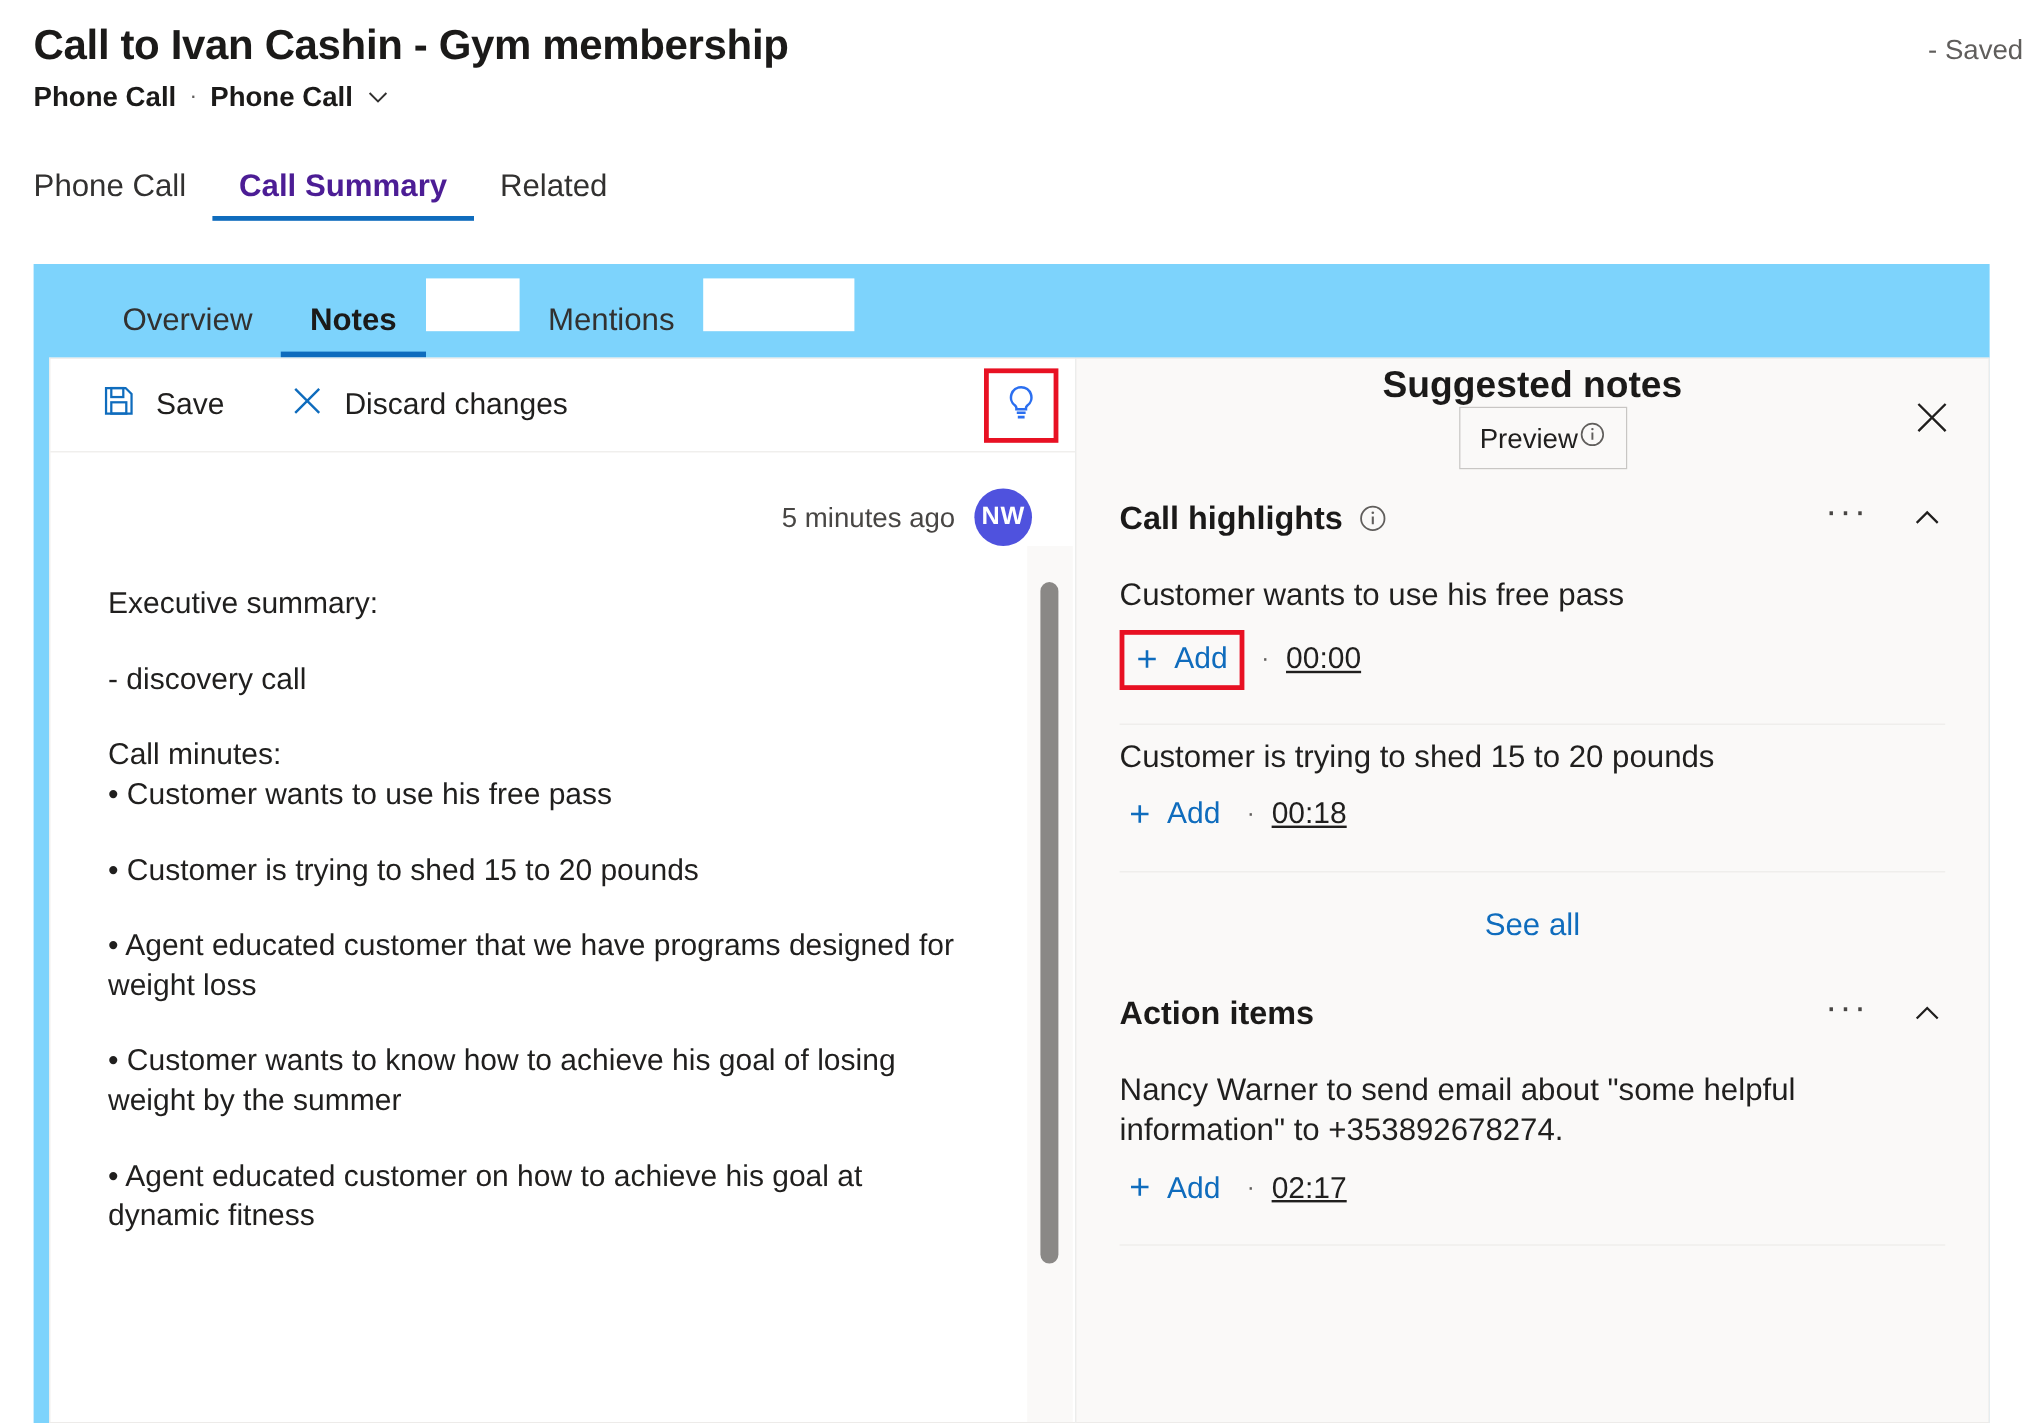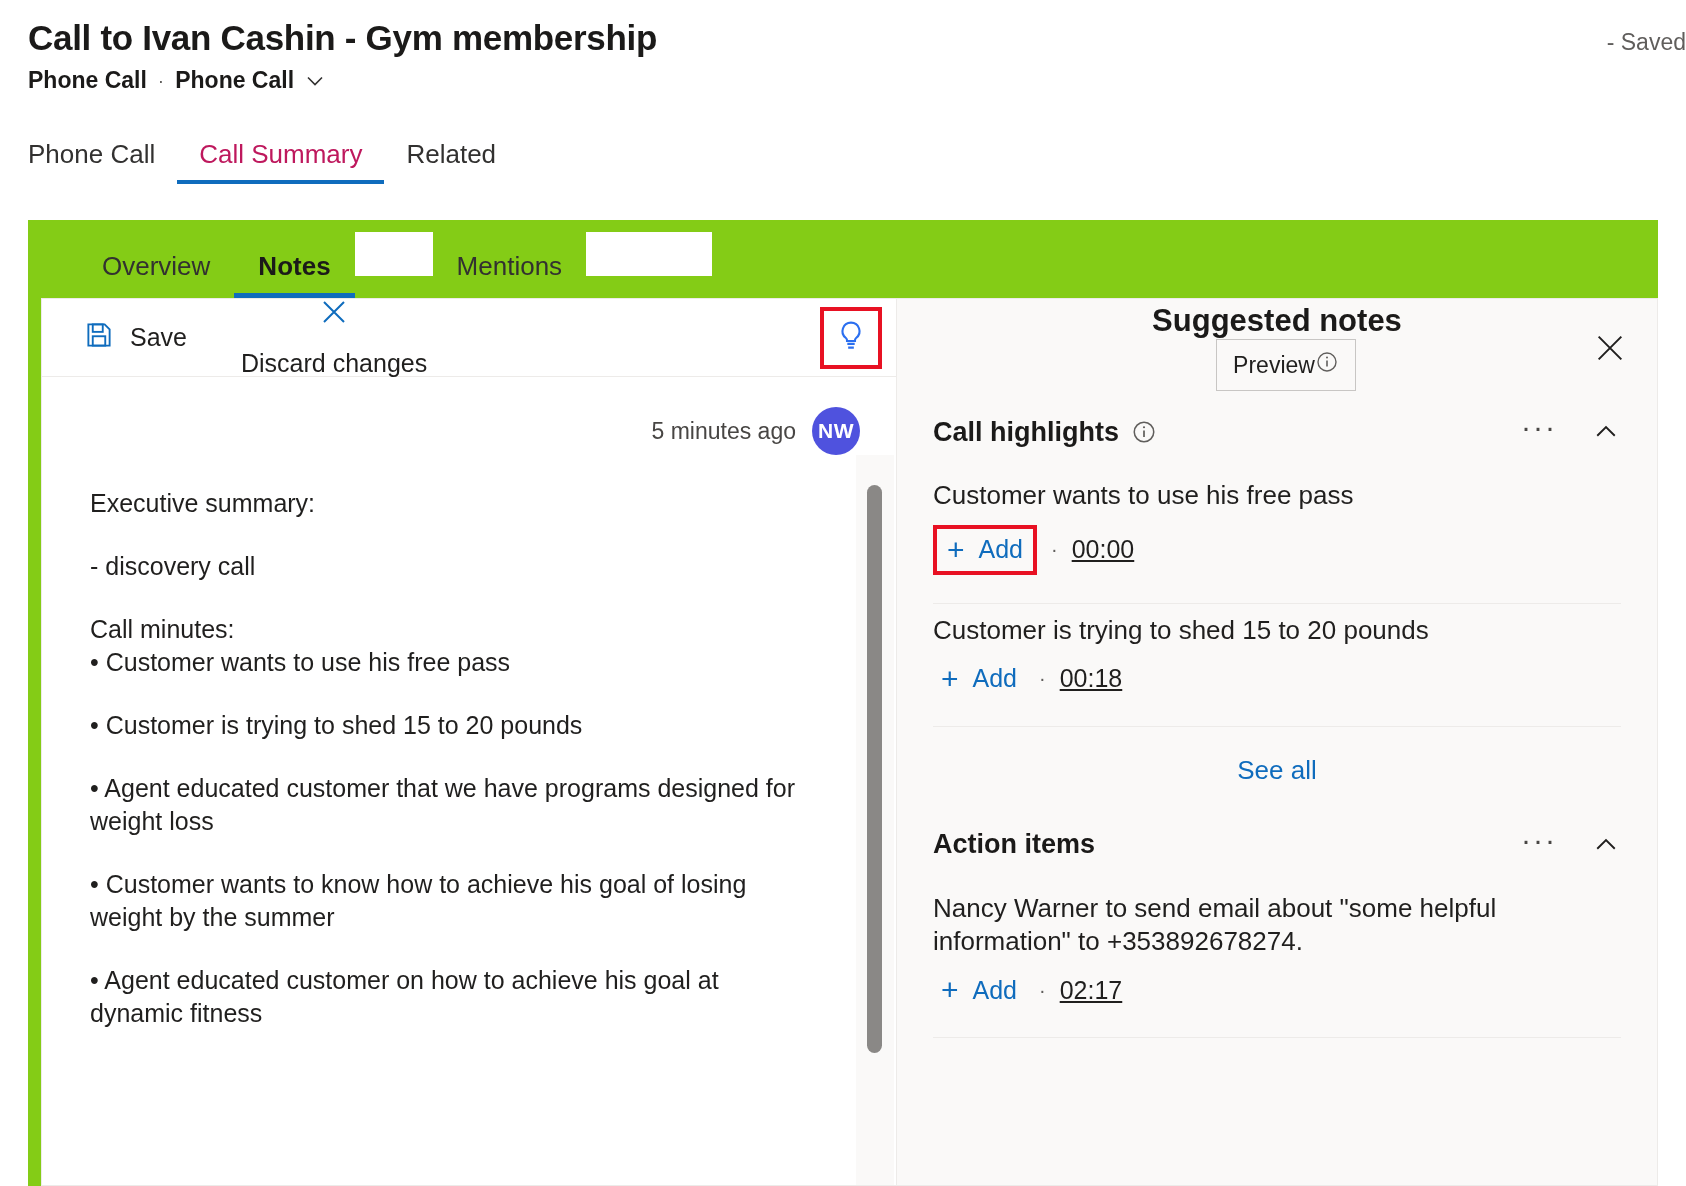--- a/index.html
+++ b/index.html
@@ -36,32 +36,32 @@
   
   .main-tabs {
     display: flex; align-items: flex-end; gap: 0;
     padding: 0 0 0 28px; margin-top: 34px; height: 56px;
   }
   .main-tab {
     position: relative; font-size: 26px; color: #323130;
     padding: 0 22px 14px 22px; cursor: pointer; white-space: nowrap;
   }
   .main-tab:first-child { padding-left: 0; }
-  .main-tab.active { font-weight: 400; color: #be185d; }
+  .main-tab.active { font-weight: 700; color: #4c1d95; }
   .main-tab.active::after {
     content: ""; position: absolute; left: 0; right: 0; bottom: 0;
     height: 4px; background: #0f6cbd;
   }
   .main-tab:first-child.active::after { left: 0; right: 22px; }
 
   
   .section-shell {
     position: absolute; left: 28px; top: 220px;
     width: 1630px; height: 966px;
-    background: #84cc16;
+    background: #7dd3fc;
   }
 
   
   .sub-tabs {
     display: flex; align-items: flex-end; height: 78px;
     padding-left: 50px; position: relative;
   }
   .sub-tab {
     position: relative; font-size: 26px; color: #323130;
     padding: 0 24px 16px 24px; cursor: pointer; white-space: nowrap;
@@ -93,21 +93,21 @@
   .notes-toolbar {
     height: 78px; display: flex; align-items: center;
     border-bottom: 1px solid #edebe9; padding-left: 30px;
     position: relative;
   }
   .tb-btn {
     display: flex; align-items: center; gap: 16px;
     font-size: 25px; color: #201f1e; cursor: pointer;
     padding: 6px 12px;
   }
-  .tb-btn.discard { margin-left: 30px; flex-direction: column; }
+  .tb-btn.discard { margin-left: 30px; }
   .bulb-wrap {
     position: absolute; right: 14px; top: 8px;
     width: 62px; height: 62px;
     display: flex; align-items: center; justify-content: center;
     border: 4px solid #e81123; cursor: pointer;
   }
 
   .note-meta {
     display: flex; align-items: center; justify-content: flex-end;
     gap: 16px; padding: 30px 36px 0 0;

